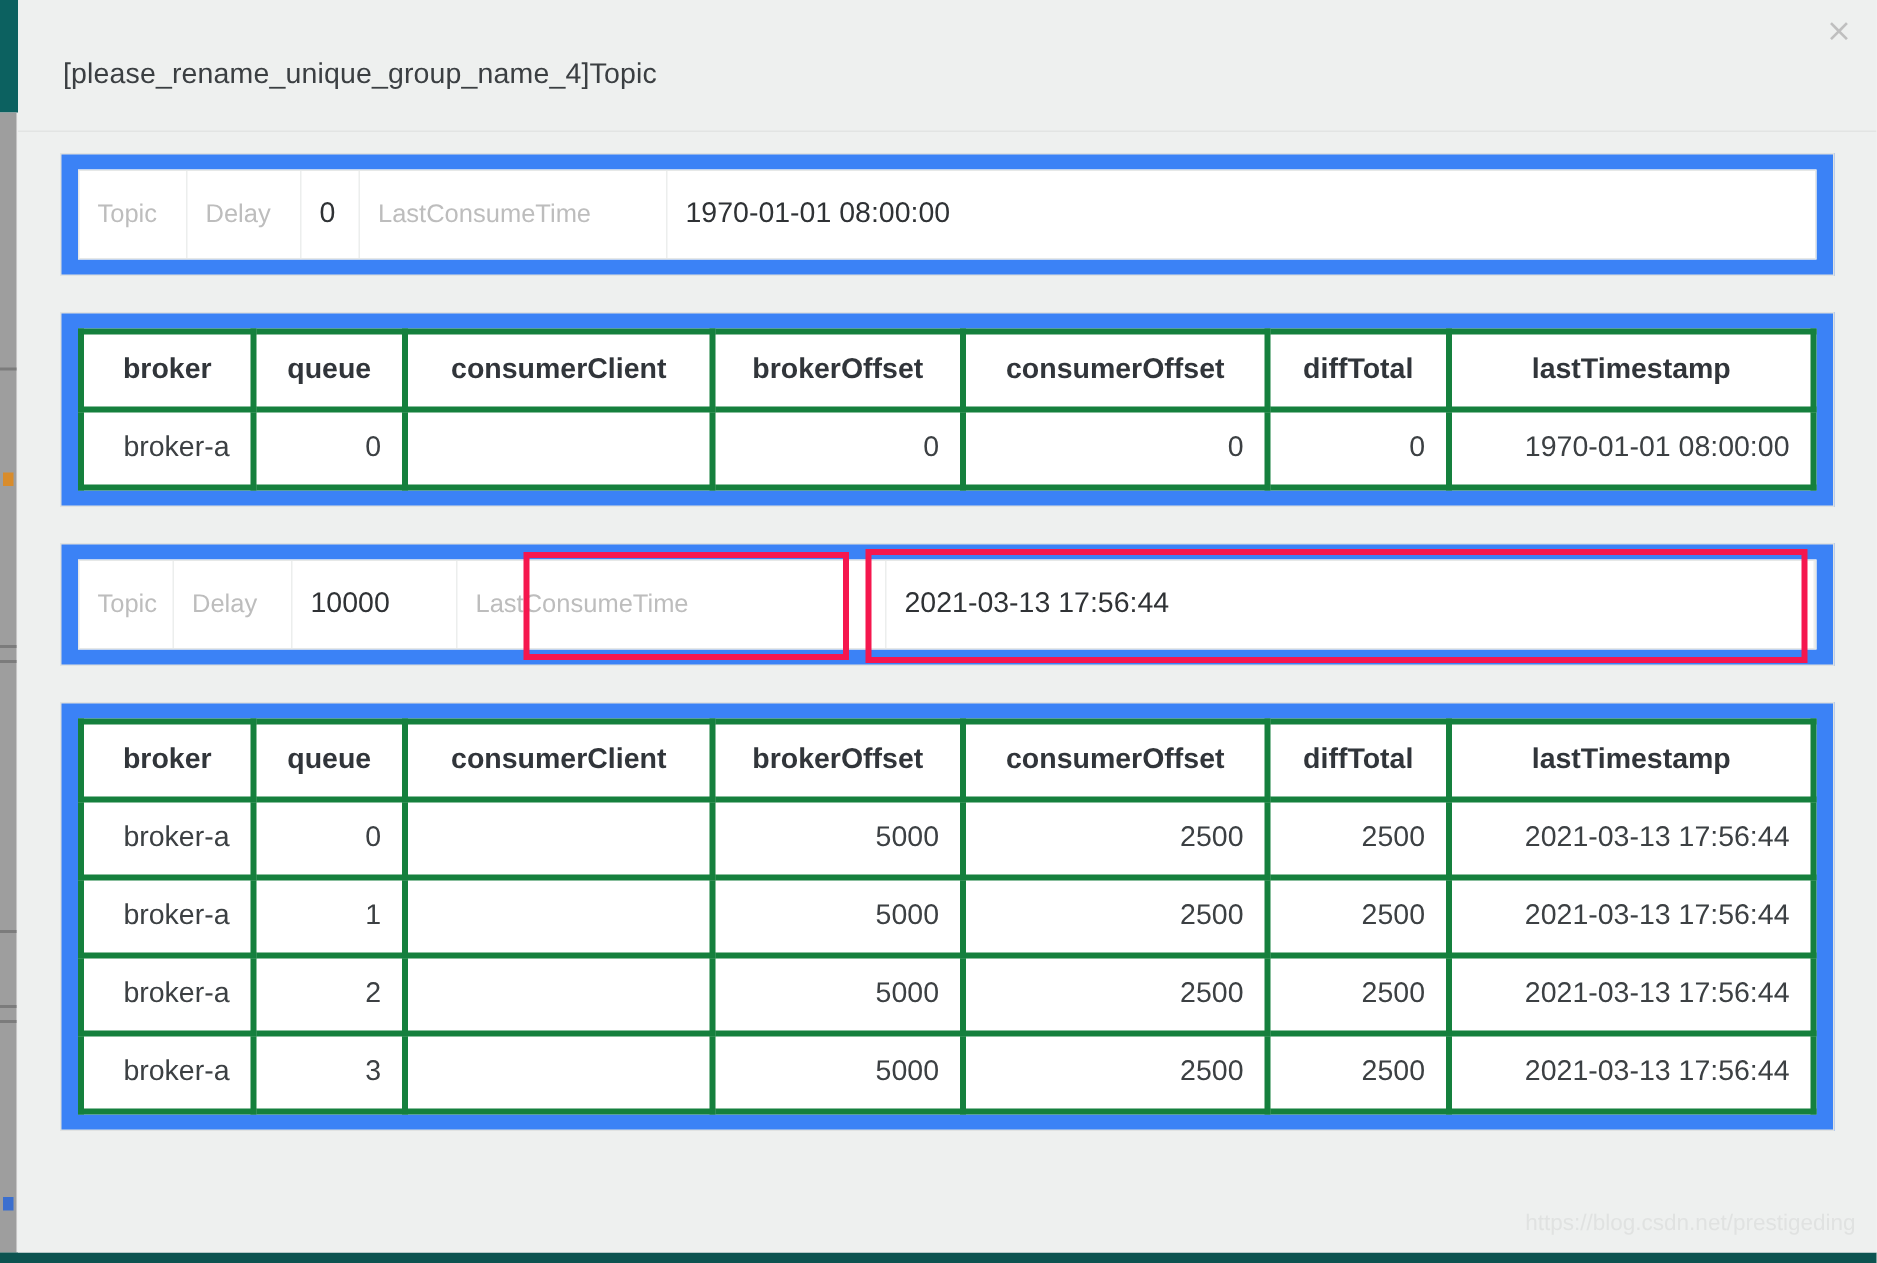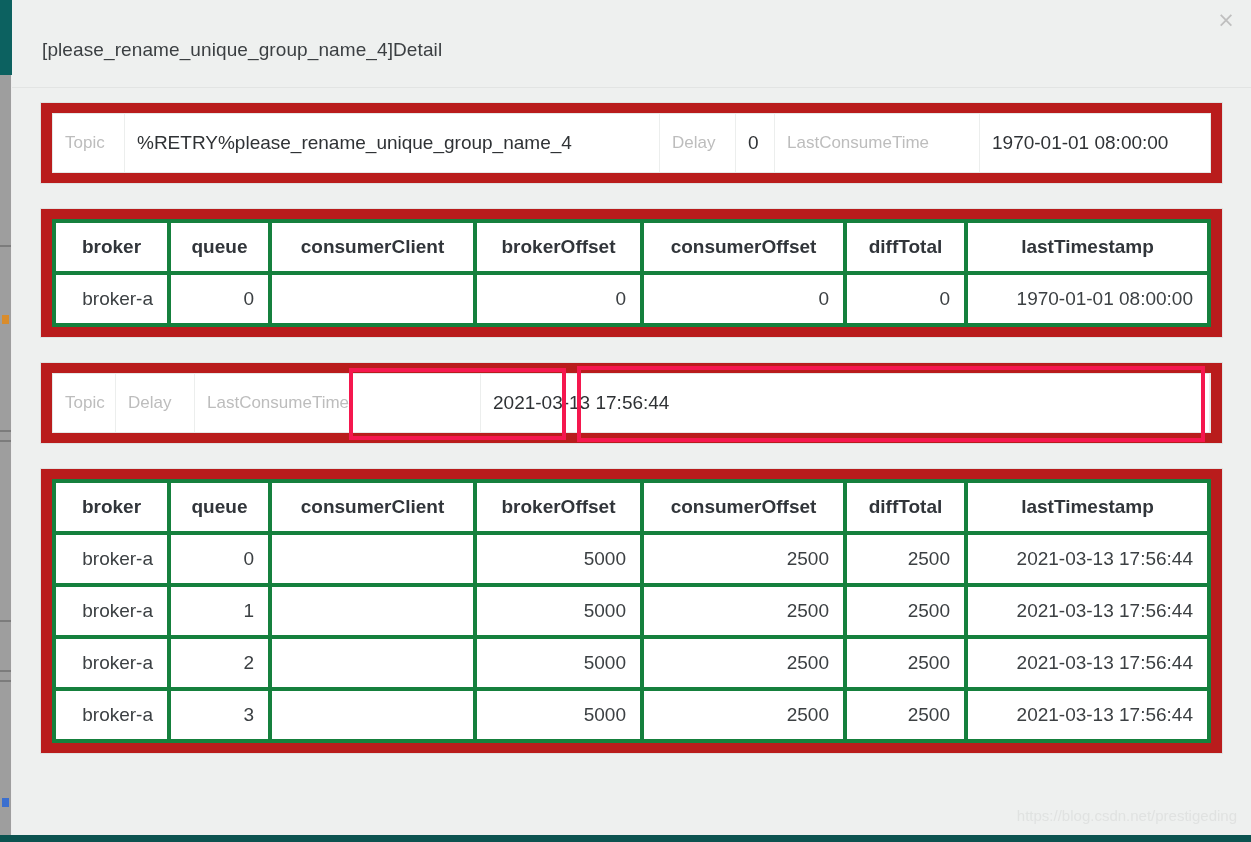--- a/index.html
+++ b/index.html
@@ -102,21 +102,21 @@
     top: 88px;
     right: 0;
     bottom: 0;
     padding: 14px 28px 0 28px;
     box-sizing: border-box;
   }
 
   
   .panel {
     border: 1px solid #e0e2e1;
-    background: #b91c1c;
+    background: #3b82f6;
     box-sizing: border-box;
     padding: 10px 11px;
     margin-bottom: 24px;
     position: relative;
   }
 
   
   .summary {
     display: flex;
     border: 1px solid #e6e8e7;
@@ -235,33 +235,30 @@
     <div class="app-sidebar-tick" style="top:595px"></div>
     <div class="app-sidebar-tick" style="top:605px"></div>
     <div class="app-sidebar-dot blue" style="top:723px"></div>
   </div>
   <div id="app-bottombar"></div>
 </div>
 
 <div id="modal">
 
   <div id="modal-header">
-    <div id="modal-title">[please_rename_unique_group_name_4]Detail</div>
+    <div id="modal-title">[please_rename_unique_group_name_4]Topic</div>
     <div id="modal-close">×</div>
   </div>
 
   <div id="modal-body">
 
     <div class="panel">
       <div class="summary">
         <div class="sum-cell s1-topic-label">
           <span class="sum-label">Topic</span>
-        </div>
-        <div class="sum-cell s1-topic-value">
-          <span class="sum-value">%RETRY%please_rename_unique_group_name_4</span>
         </div>
         <div class="sum-cell s1-delay-label">
           <span class="sum-label">Delay</span>
         </div>
         <div class="sum-cell s1-delay-value">
           <span class="sum-value">0</span>
         </div>
         <div class="sum-cell s1-lct-label">
           <span class="sum-label">LastConsumeTime</span>
         </div>
@@ -308,20 +305,23 @@
     </div>
 
     <div class="panel">
       <div class="summary">
         <div class="sum-cell s2-topic-label">
           <span class="sum-label">Topic</span>
         </div>
         <div class="sum-cell s2-delay-label">
           <span class="sum-label">Delay</span>
         </div>
+        <div class="sum-cell s2-delay-value">
+          <span class="sum-value">10000</span>
+        </div>
         <div class="sum-cell s2-lct-label">
           <span class="sum-label">LastConsumeTime</span>
         </div>
         <div class="sum-cell s2-lct-value">
           <span class="sum-value">2021-03-13 17:56:44</span>
         </div>
 
         <div class="hl-box" id="hl-delay"></div>
         <div class="hl-box" id="hl-lct"></div>
       </div>

